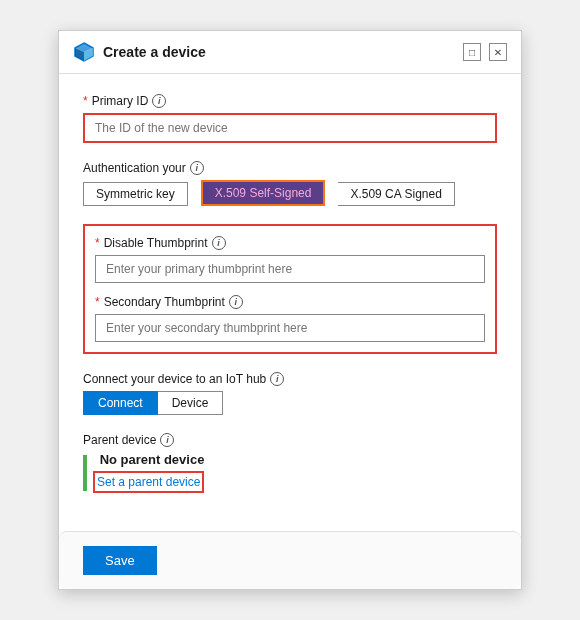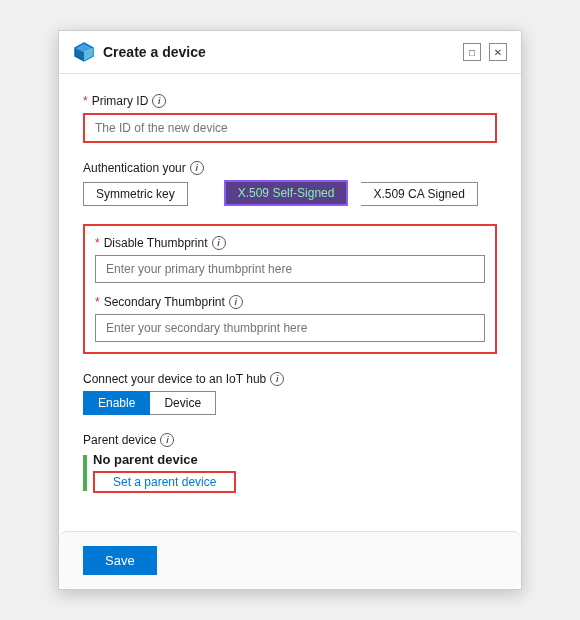--- a/index.html
+++ b/index.html
@@ -125,25 +125,24 @@
       background: #fff;
       cursor: pointer;
       color: #1a1a1a;
       outline: none;
     }
     .auth-btn:not(:first-child) {
       border-left: none;
     }
     .auth-btn.active {
       background: #5a3e8a;
-      color: #86efac;
+      color: #f9a8d4;
       border-color: #5a3e8a;
-      border: 2px solid #8b5cf6;
+      border: 2px solid #f97316;
       z-index: 1;
-      margin-left: 23px;
     }
     .connect-row {
       display: flex;
       align-items: center;
       gap: 0;
     }
     .connect-btn {
       padding: 4px 14px;
       font-size: 12px;
       border: 1px solid #888;
@@ -166,33 +165,34 @@
       font-weight: 700;
       color: #1a1a1a;
       margin-bottom: 4px;
     }
     .set-parent-link {
       display: inline-block;
       font-size: 12px;
       color: #0078d4;
       cursor: pointer;
       border: 2px solid #e53935;
-      padding: 2px 18px;
+      padding: 2px 2px;
     }
     .green-bar {
       width: 4px;
       background: #4caf50;
       height: 36px;
       display: inline-block;
       vertical-align: middle;
       margin-right: 6px;
     }
     .parent-content {
       display: flex;
       align-items: center;
+      text-align: right;
     }
     .dialog-footer {
       border-top: 1px solid #e0e0e0;
       padding: 14px 24px;
       background: #fafafa;
       border-radius: 8px;
     }
     .save-btn {
       background: #0078d4;
       color: #fff;
@@ -277,21 +277,21 @@
         <input type="text" class="text-input" placeholder="Enter your secondary thumbprint here" style="">
       </div>
     </div>
 
     <div class="form-group" style="margin-top:18px;">
       <div class="field-label">
         <span>Connect your device to an IoT hub</span>
         <span class="info-icon">i</span>
       </div>
       <div class="connect-row">
-        <button class="connect-btn active">Enable</button>
+        <button class="connect-btn active">Connect</button>
         <button class="connect-btn inactive">Device</button>
       </div>
     </div>
 
     <div class="form-group">
       <div class="field-label">
         <span>Parent device</span>
         <span class="info-icon">i</span>
       </div>
       <div class="parent-content">

